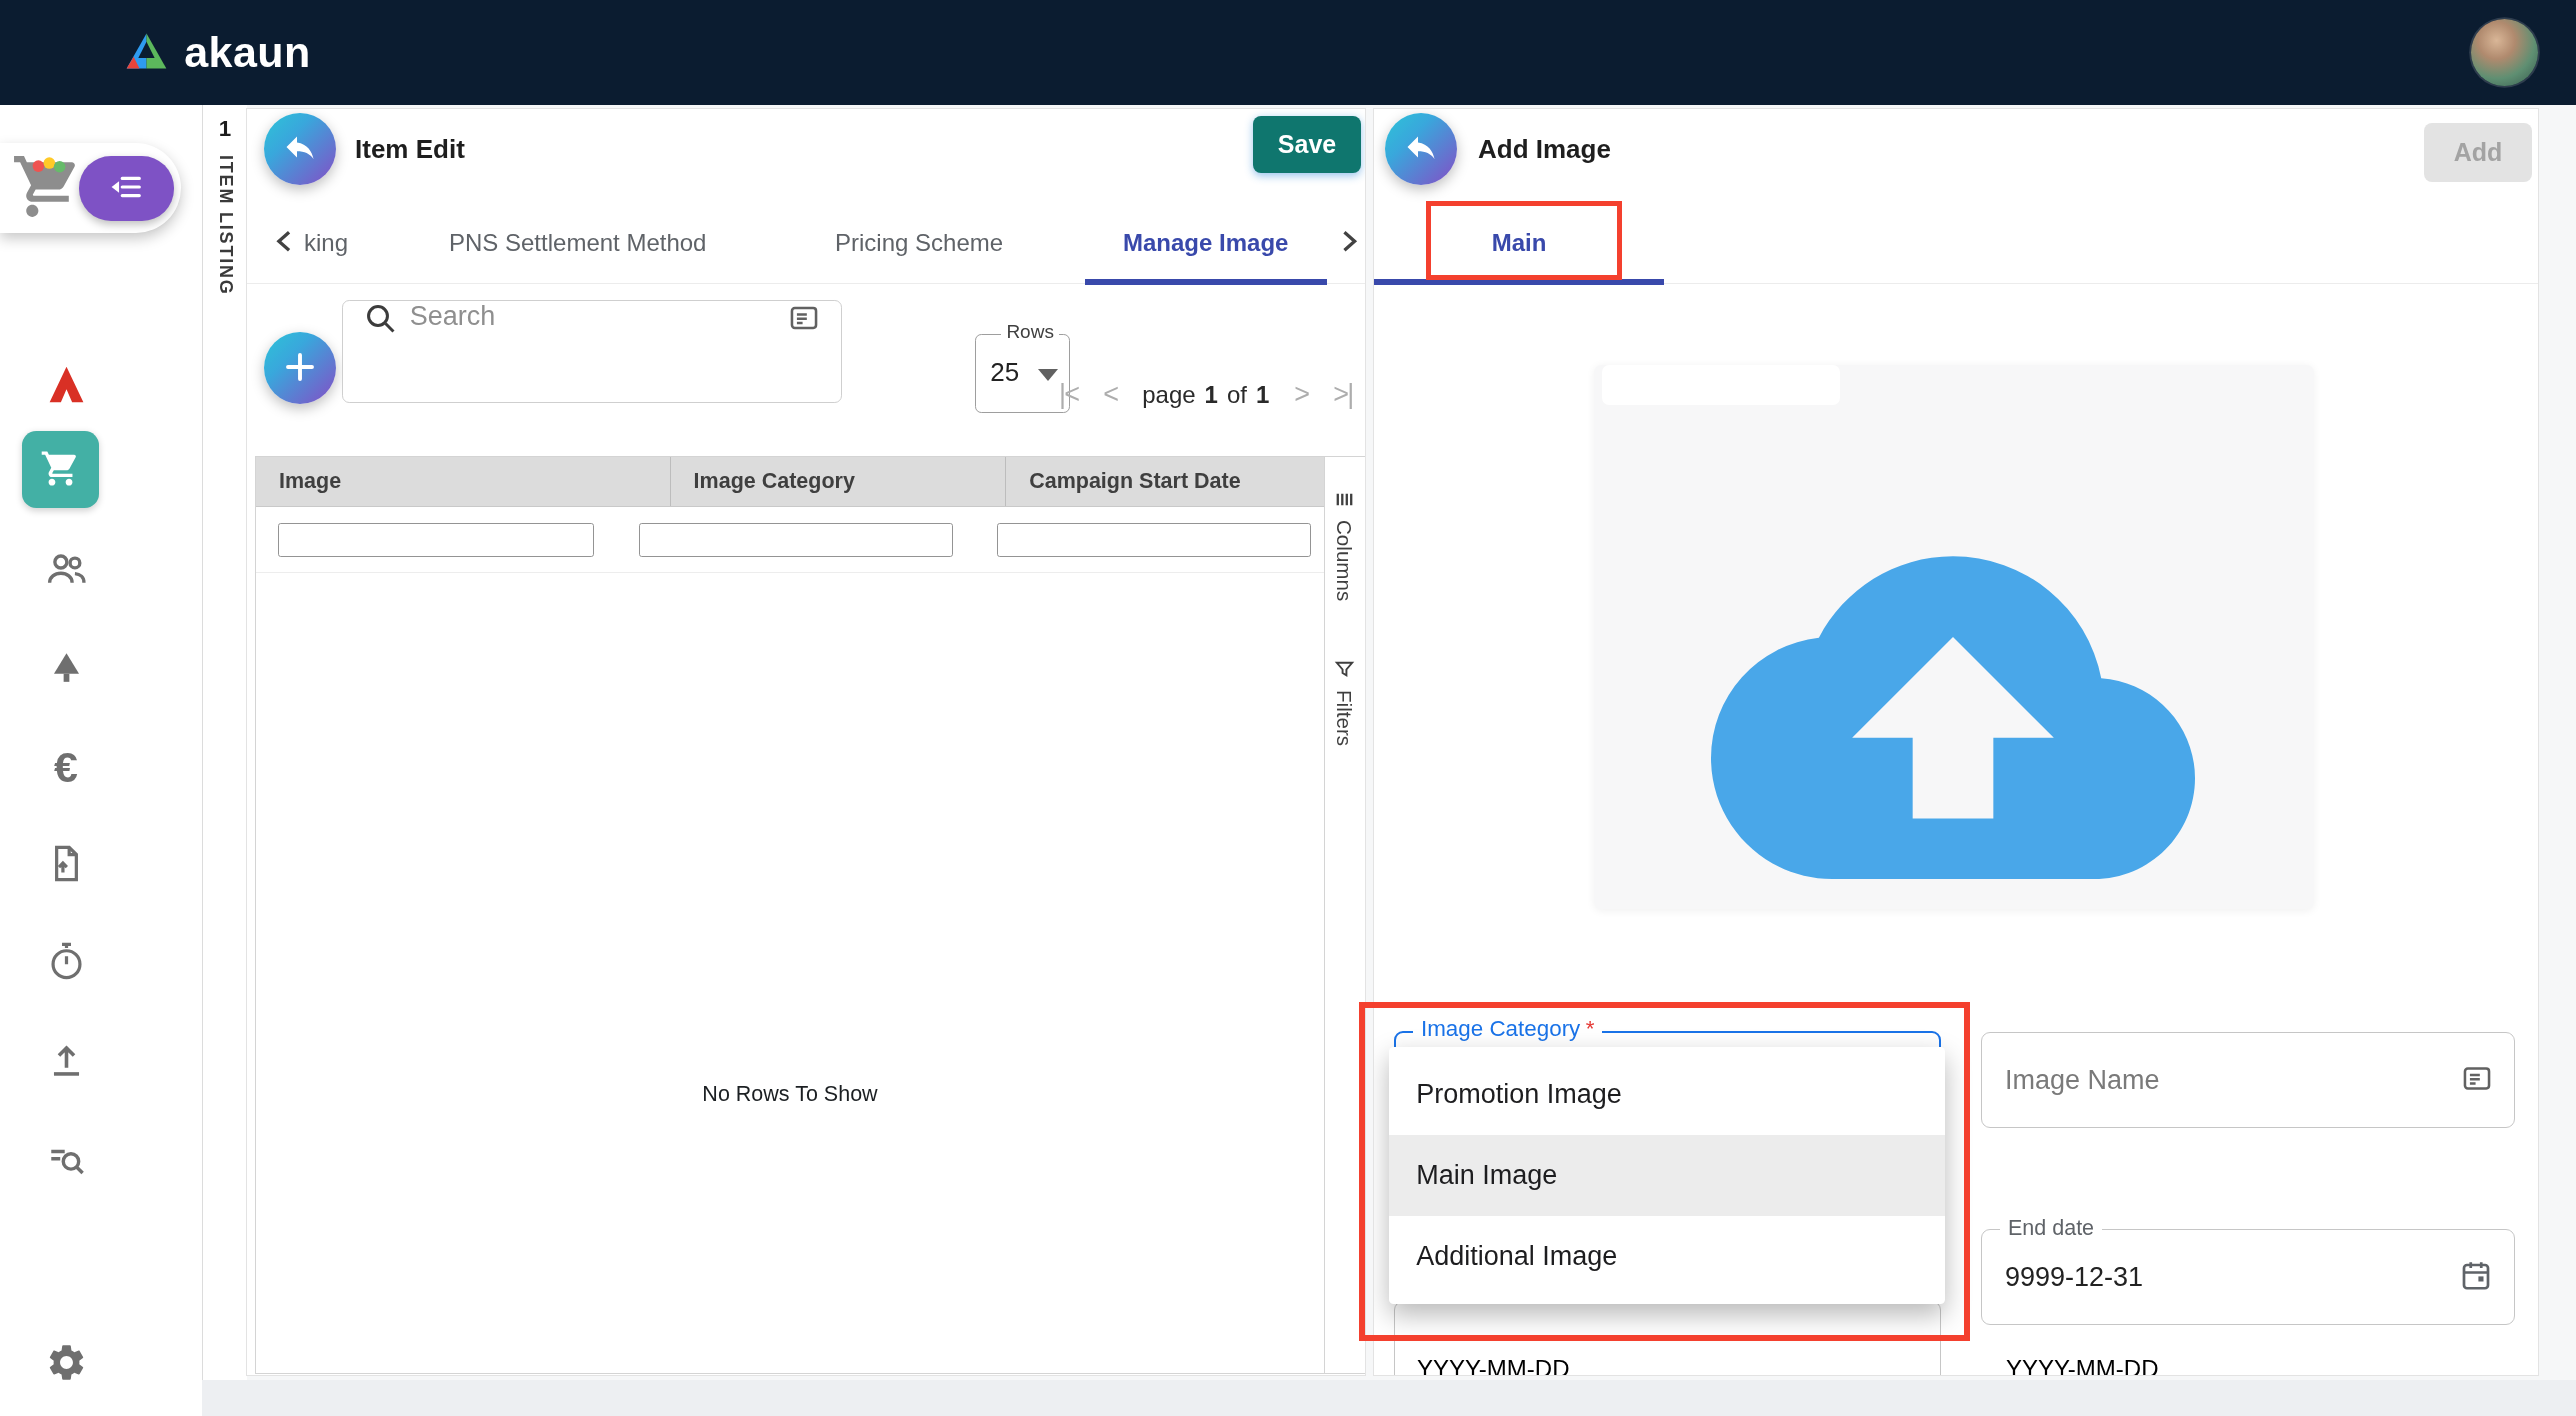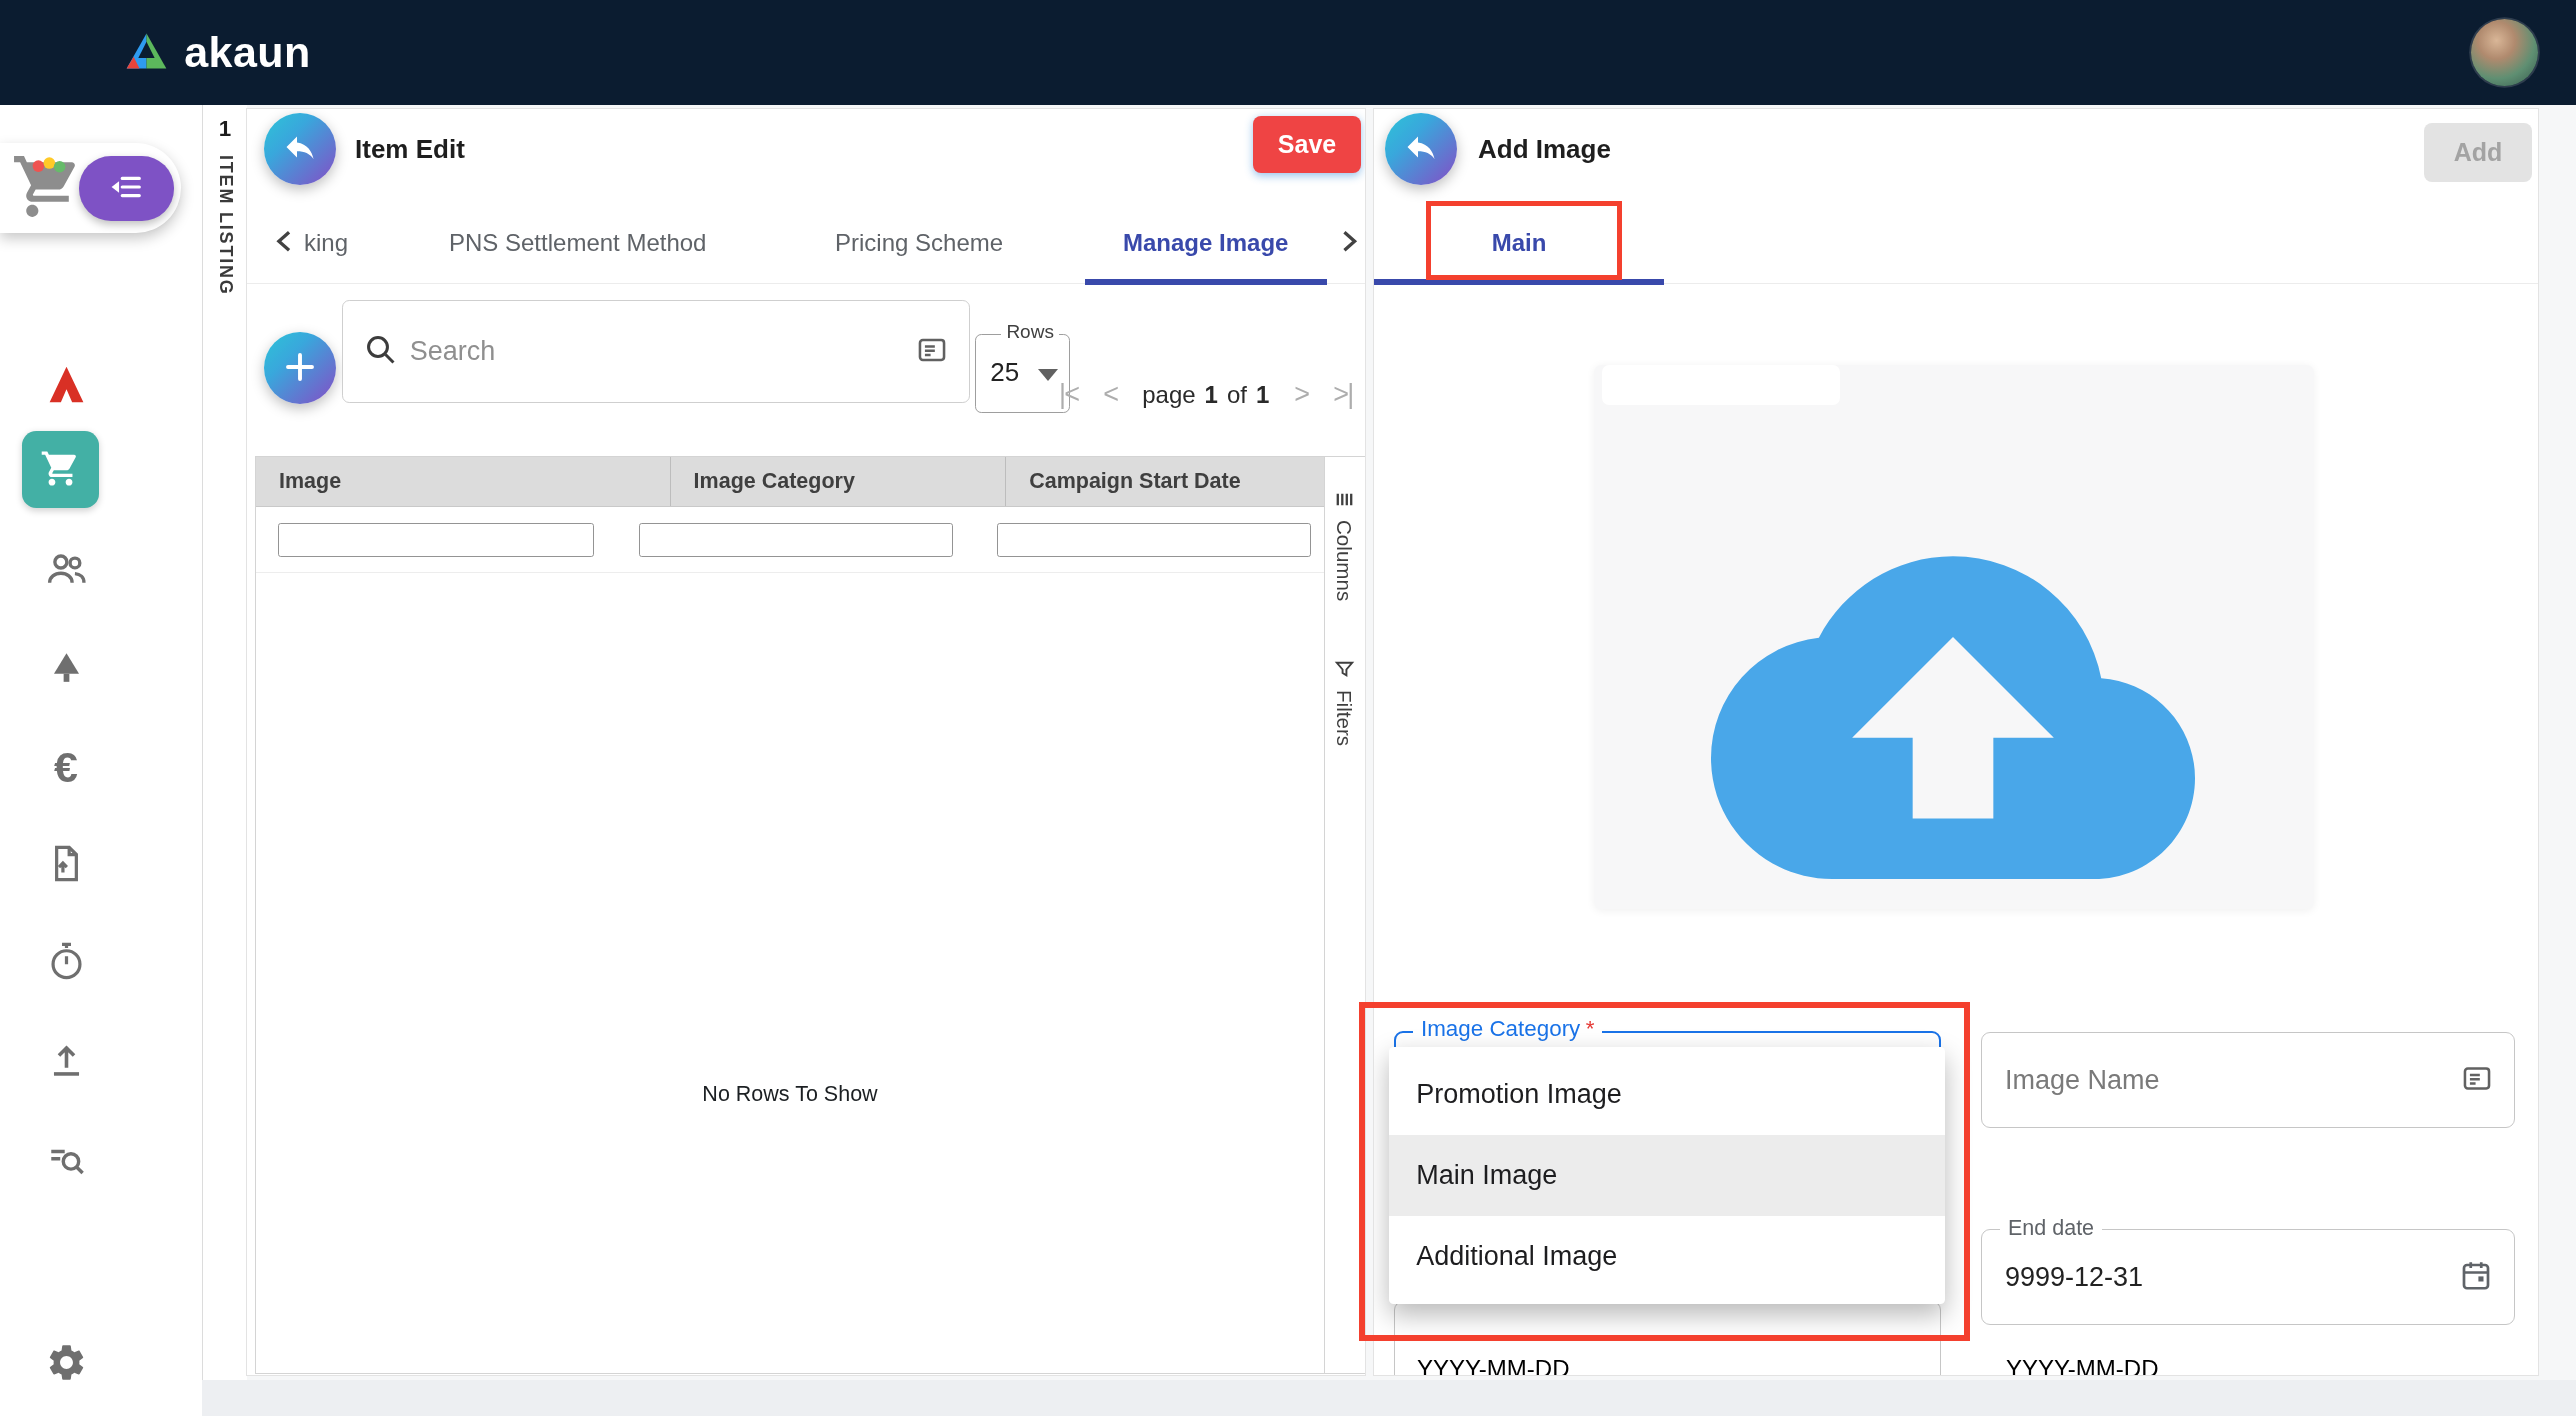--- a/index.html
+++ b/index.html
@@ -38,32 +38,32 @@
   
   .panel{position:absolute;top:108px;height:1268px;background:#fff;border:1.8px solid #e3e3e3;overflow:hidden;z-index:8}
   .panel-left{left:246px;width:1120px}
   .panel-right{left:1373px;width:1166px}
 
   .grad-circle{border-radius:50%;background:linear-gradient(135deg,#2fc0d8 5%,#39a7dc 35%,#8053c7 95%);
                box-shadow:0 4.5px 12.5px rgba(0,0,0,.25);display:flex;align-items:center;justify-content:center;cursor:pointer}
   .panel-title{position:absolute;font-size:26px;font-weight:600;color:#1e1e1e}
 
   .btn{display:flex;align-items:center;justify-content:center;border-radius:8px;font-size:25px;font-weight:600;cursor:pointer}
-  .btn-save{background:#ef4444;color:#fff;box-shadow:0 2.7px 9px rgba(30,127,216,.45)}
+  .btn-save{background:#0f766e;color:#fff;box-shadow:0 2.7px 9px rgba(30,127,216,.45)}
   .btn-add{background:#e3e3e3;color:#a3a3a3}
 
   
   .tabbar{position:absolute;left:0;right:0;top:93px;height:82px;border-bottom:1.8px solid #ececec}
   .tab-label{position:absolute;top:0;height:100%;display:flex;align-items:center;font-size:24px;font-weight:500;color:#5f6368;white-space:nowrap;cursor:pointer}
   .tab-active{color:#3949ab;font-weight:600}
   .tab-underline{position:absolute;bottom:-1.8px;height:5.4px;background:#3949ab}
   .tab-chevron{position:absolute;top:0;height:100%;display:flex;align-items:center;cursor:pointer}
 
   
-  .search-box{position:absolute;left:95px;top:191px;width:628px;height:103px;border:1.8px solid #cfcfcf;border-radius:7.2px;background:#fff;display:flex;align-items:center}
+  .search-box{position:absolute;left:95px;top:191px;width:500px;height:103px;border:1.8px solid #cfcfcf;border-radius:7.2px;background:#fff;display:flex;align-items:flex-start}
   .search-input{flex:1;border:none;outline:none;font-size:27px;color:#333;margin-left:10.8px;background:transparent}
   .search-input::placeholder{color:#8f8f8f}
   .rows-box{position:absolute;left:728px;top:225px;width:95px;height:79px;border:1.8px solid #9e9e9e;border-radius:6.3px;background:#fff}
   .rows-label{position:absolute;left:25px;top:-14.3px;background:#fff;padding:0 5.4px;font-size:19px;color:#404040}
   .rows-value{position:absolute;left:14.3px;top:21.5px;font-size:26px;color:#222}
   .rows-caret{position:absolute;right:10.8px;top:34px;width:0;height:0;border-left:10px solid transparent;border-right:10px solid transparent;border-top:12.5px solid #616161}
   .pagination{position:absolute;right:12.5px;top:264px;height:43px;display:flex;align-items:center;gap:25px}
   .pg-arrow{font-size:27px;color:#adadad;cursor:pointer;letter-spacing:-1.8px}
   .pg-text{font-size:24px;color:#2a2a2a;display:flex;gap:9px;align-items:center}
   .pg-num{font-weight:700}

